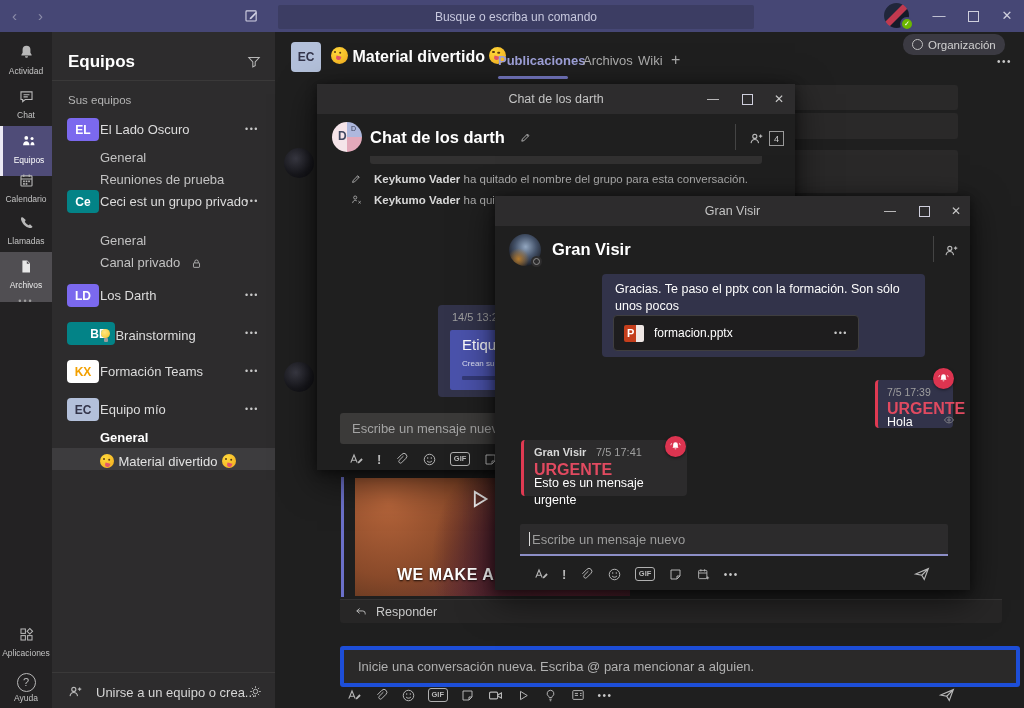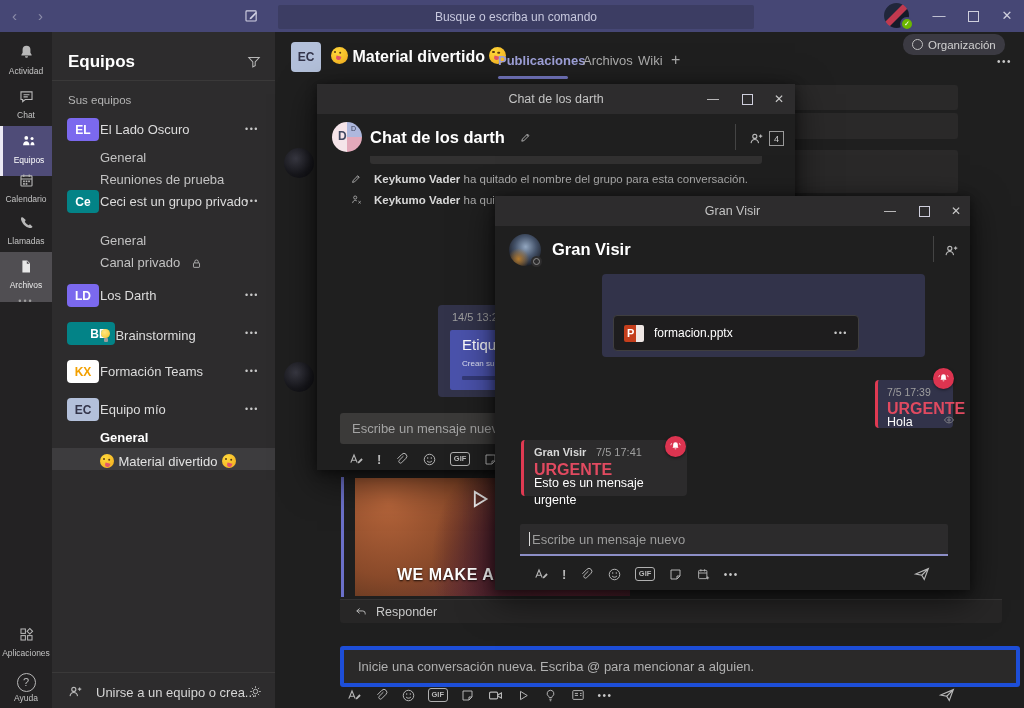--- a/index.html
+++ b/index.html
@@ -562,20 +562,23 @@
         <svg width="17" height="17" viewBox="0 0 20 20">
           <g fill="none" stroke="currentColor" stroke-width="1.3">
             <circle cx="8" cy="7.5" r="2.4"></circle>
             <path d="M3.6 15.5c.4-2.7 2-4.4 4.4-4.4s4 1.7 4.4 4.4"></path>
             <path d="M14.8 5.2v4M12.8 7.2h4"></path>
           </g>
         </svg>
       </span>
 
     <div class="abs bubble-sent" style="left:107px;top:78px;width:323px;height:83px;">
+      <div class="abs msg-text" style="left:13px;top:7px;width:300px;">
+        <span>Gracias. Te paso el pptx con la formación. Son sólo unos pocos</span><br><span>slides para la intro</span>
+      </div>
       <div class="abs filecard" style="left:11px;top:41px;width:224px;height:34px;padding:0 10px;gap:10px;">
         <span class="ppt-ic">
             <span>P</span>
           </span>
         <span class="file-name">formacion.pptx</span>
         <span class="row-dots" style="margin-left:auto;font-size:9px;">•••</span>
       </div>
     </div>
 
     <div class="abs bubble-sent urgent-border" style="left:380px;top:184px;width:75px;height:48px;">

